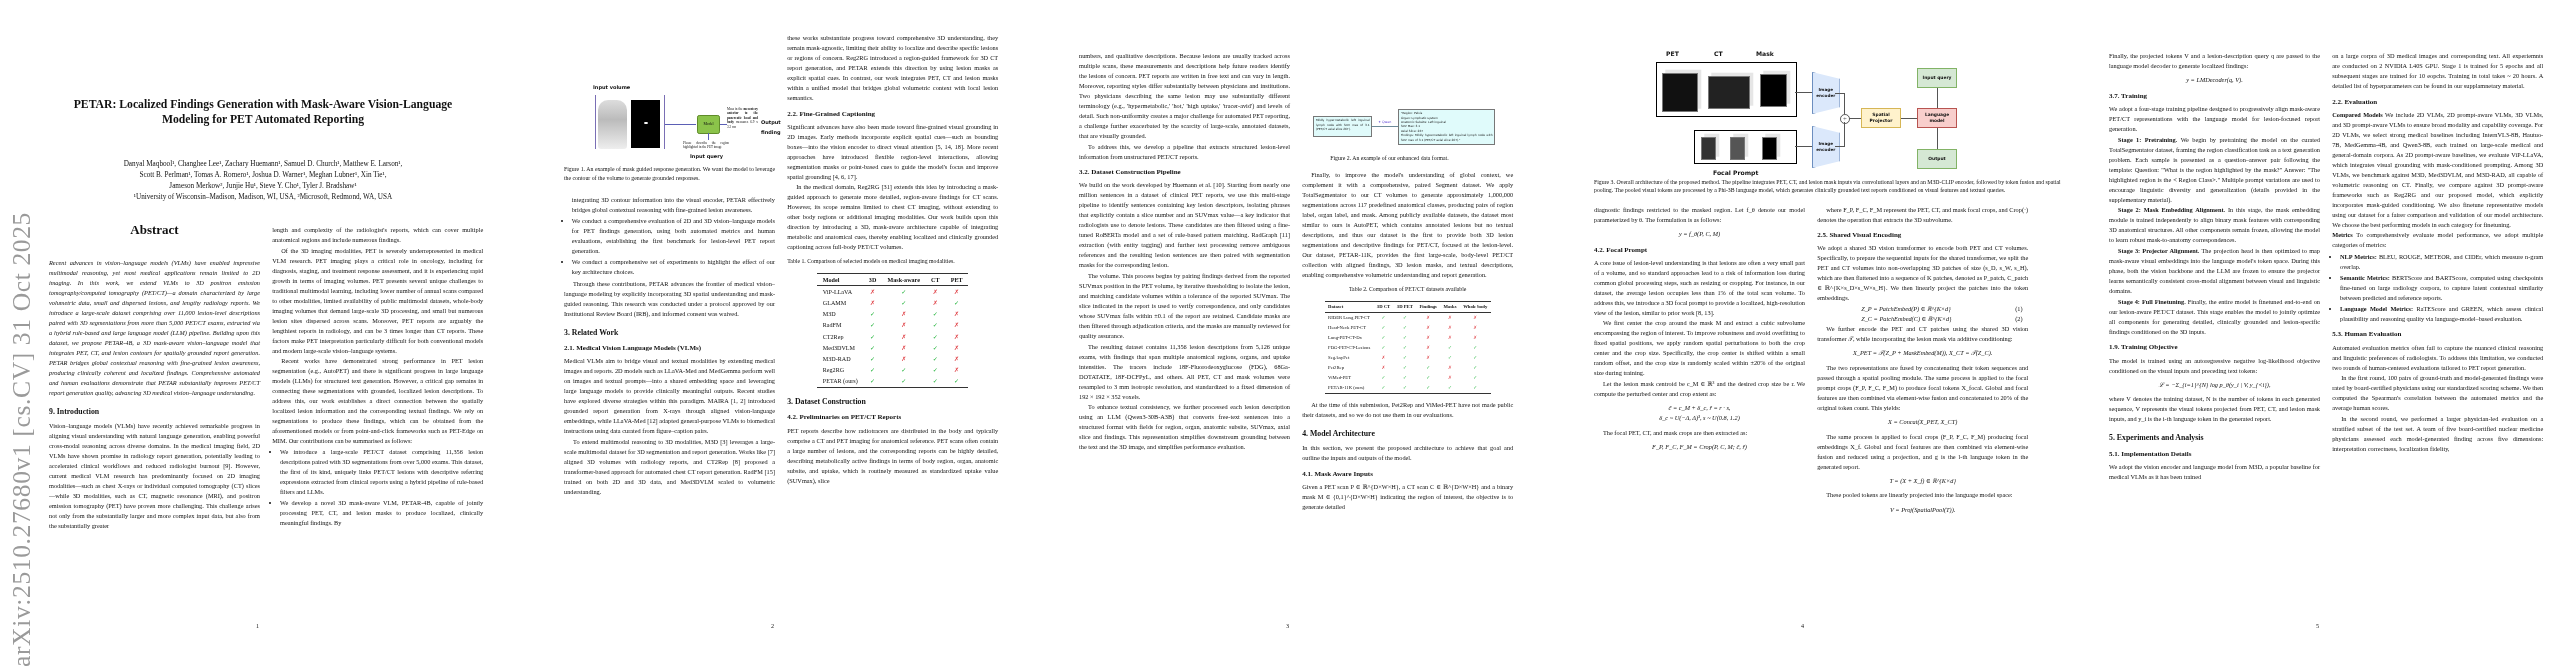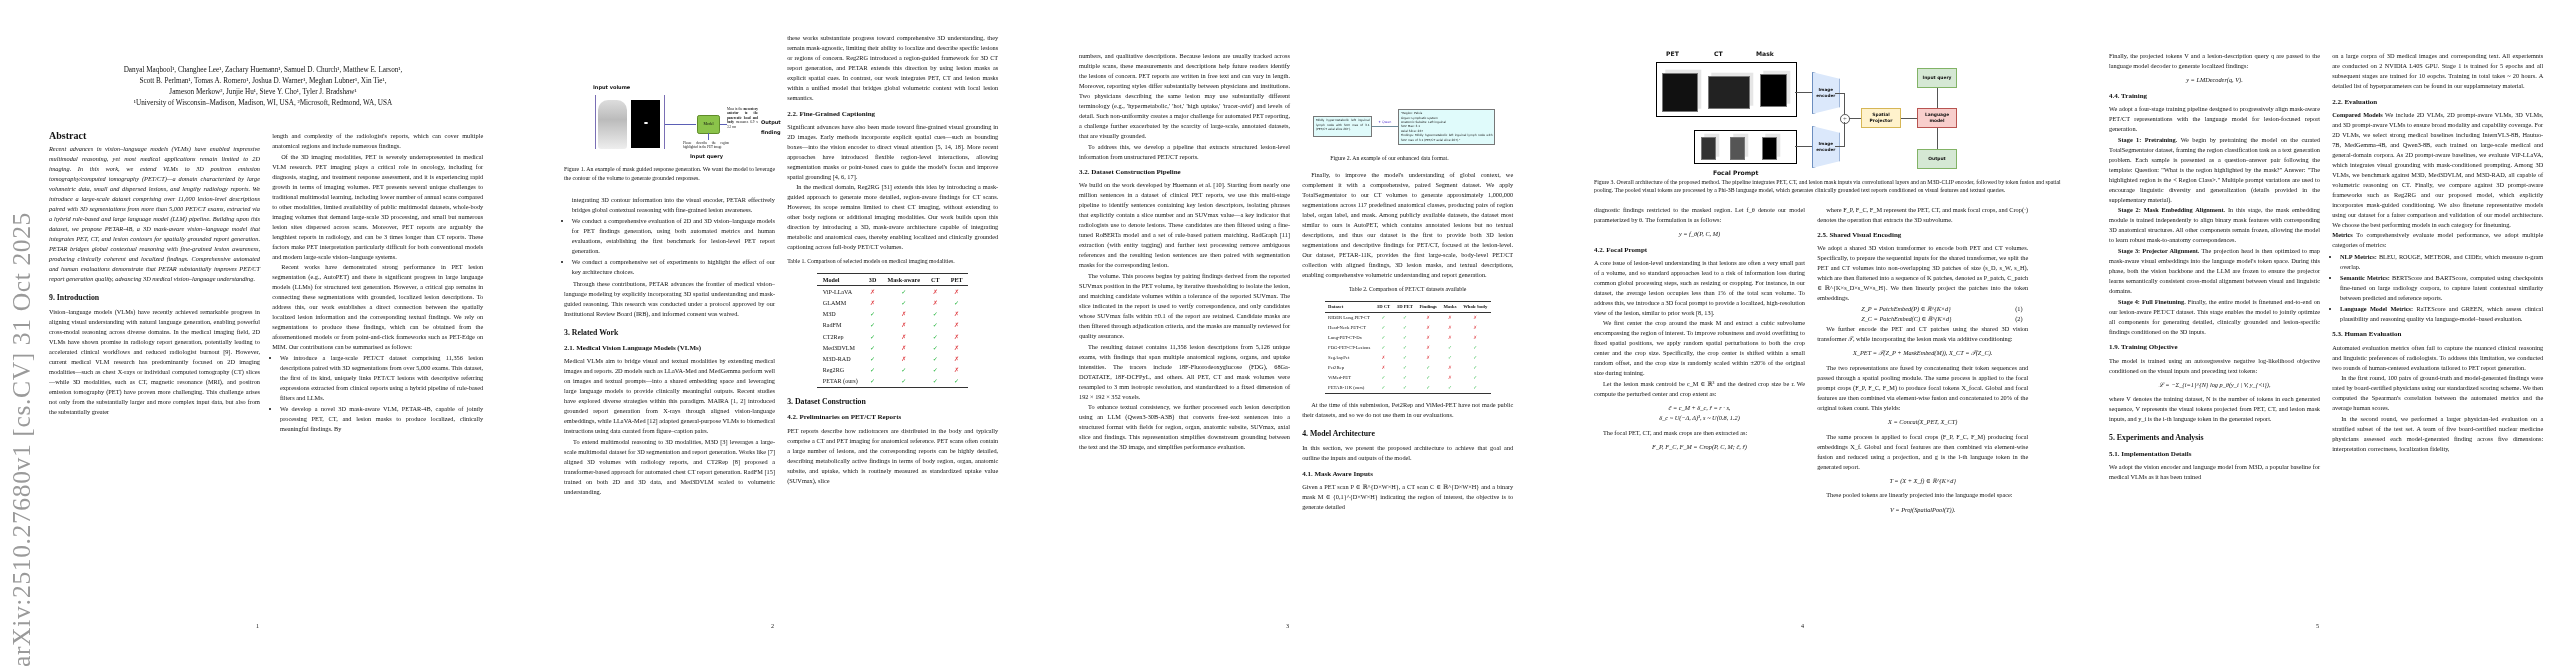--- a/index.html
+++ b/index.html
@@ -7,21 +7,21 @@
   .spread{display:flex;width:2576px;height:667px;}
   .page{position:relative;width:515px;height:667px;box-sizing:border-box;padding:33px 21px 0 49px;}
   .page + .page{padding-left:49px;}
   .arxiv-stamp{position:absolute;left:6.7px;top:667px;transform:rotate(-90deg);transform-origin:0 0;font-size:25.6px;color:#9a9a9a;white-space:nowrap;letter-spacing:0.6px;width:611px;}
   .cols{display:flex;gap:12.2px;}
   .col{width:211px;font-size:6.3px;line-height:10px;text-align:justify;hyphens:auto;}
   .col p{margin:0 0 0.6px 0;text-indent:9px;}
   .col p.noindent{text-indent:0;}
   h1.title{font-size:11.7px;line-height:15px;text-align:center;font-weight:bold;margin:64px 0 15.6px 0;}
   .authors{text-align:center;font-size:7.2px;line-height:11px;margin-bottom:22px;}
-  .abstract-h{text-align:left;font-weight:bold;font-size:10px;margin:0 0 3px 0;}
+  .abstract-h{text-align:center;font-weight:bold;font-size:13px;margin:0 0 23px 0;}
   .abstract{font-style:italic;}
   h2{font-size:7.8px;font-weight:bold;margin:9px 0 4.4px 0;}
   h3{font-size:7px;font-weight:bold;margin:5.6px 0 3.3px 0;}
   ul{margin:1.1px 0;padding-left:7.8px;}
   li{margin-bottom:1.1px;}
   .pagenum{position:absolute;bottom:38px;left:0;right:0;text-align:center;font-size:6.1px;}
   .caption{font-size:5.8px;line-height:8.3px;margin:4.4px 0 7.8px 0;}
   table.t{border-collapse:collapse;margin:3.3px auto 5.6px auto;font-size:6.1px;}
   table.t th,table.t td{padding:0.6px 5.6px;text-align:center;}
   table.t th:first-child,table.t td:first-child{text-align:left;}
@@ -57,20 +57,24 @@
   .oplus{position:absolute;width:7.8px;height:7.8px;border:0.6px solid #555;border-radius:50%;font-size:6.7px;line-height:7.2px;text-align:center;color:#555;}
   .fig3cap{font-size:5.8px;line-height:8.3px;width:472px;margin-bottom:10px;}
 </style>
 </head>
 <body>
 
 <div class="spread">
 
   <div class="page">
     <div class="arxiv-stamp">arXiv:2510.27680v1  [cs.CV]  31 Oct 2025</div>
+    <h1 class="title" style="width:472px;margin-left:-22px;">
+      <span>PETAR: Localized Findings Generation with Mask-Aware Vision-Language</span><br>
+      <span>Modeling for PET Automated Reporting</span>
+    </h1>
     <div class="authors" style="width:472px;margin-left:-22px;margin-top:32px;">
       <div>Danyal Maqbool¹, Changhee Lee¹, Zachary Huemann¹, Samuel D. Church¹, Matthew E. Larson¹,</div>
       <div>Scott B. Perlman¹, Tomas A. Romero¹, Joshua D. Warner¹, Meghan Lubner¹, Xin Tie¹,</div>
       <div>Jameson Merkow², Junjie Hu¹, Steve Y. Cho¹, Tyler J. Bradshaw¹</div>
       <div>¹University of Wisconsin–Madison, Madison, WI, USA, ²Microsoft, Redmond, WA, USA</div>
     </div>
     <div class="cols">
       <div class="col">
         <div class="abstract-h">Abstract</div>
         <p class="noindent abstract">Recent advances in vision–language models (VLMs) have enabled impressive multimodal reasoning, yet most medical applications remain limited to 2D imaging. In this work, we extend VLMs to 3D positron emission tomography/computed tomography (PET/CT)—a domain characterized by large volumetric data, small and dispersed lesions, and lengthy radiology reports. We introduce a large-scale dataset comprising over 11,000 lesion-level descriptions paired with 3D segmentations from more than 5,000 PET/CT exams, extracted via a hybrid rule-based and large language model (LLM) pipeline. Building upon this dataset, we propose PETAR-4B, a 3D mask-aware vision–language model that integrates PET, CT, and lesion contours for spatially grounded report generation. PETAR bridges global contextual reasoning with fine-grained lesion awareness, producing clinically coherent and localized findings. Comprehensive automated and human evaluations demonstrate that PETAR substantially improves PET/CT report generation quality, advancing 3D medical vision–language understanding.</p>
@@ -406,21 +410,21 @@
     </div>
     <div class="pagenum">4</div>
   </div>
 
   <div class="page">
     <div class="cols">
       <div class="col">
         <div style="height:18px"></div>
         <p class="noindent">Finally, the projected tokens V and a lesion-description query q are passed to the language model decoder to generate localized findings:</p>
         <div class="eq">y = LMDecoder(q, V).</div>
-        <h3>4.4. Training</h3>
+        <h3>3.7. Training</h3>
         <p class="noindent">We adopt a four-stage training pipeline designed to progressively align mask-aware PET/CT representations with the language model for lesion-focused report generation.</p>
         <p><b>Stage 1: Pretraining.</b> <span>We begin by pretraining the model on the curated TotalSegmentator dataset, framing the region classification task as a text generation problem. Each sample is presented as a question–answer pair following the template: Question: "What is the region highlighted by the mask?" Answer: "The highlighted region is the &lt; Region Class&gt;." Multiple prompt variations are used to encourage linguistic diversity and generalization (details provided in the supplementary material).</span></p>
         <p><b>Stage 2: Mask Embedding Alignment.</b> <span>In this stage, the mask embedding module is trained independently to align binary mask features with corresponding 3D anatomical structures. All other components remain frozen, allowing the model to learn robust mask-to-anatomy correspondences.</span></p>
         <p><b>Stage 3: Projector Alignment.</b> <span>The projection head is then optimized to map mask-aware visual embeddings into the language model's token space. During this phase, both the vision backbone and the LLM are frozen to ensure the projector learns semantically consistent cross-modal alignment between visual and linguistic domains.</span></p>
         <p><b>Stage 4: Full Finetuning.</b> <span>Finally, the entire model is finetuned end-to-end on our lesion-aware PET/CT dataset. This stage enables the model to jointly optimize all components for generating detailed, clinically grounded and lesion-specific findings conditioned on the 3D inputs.</span></p>
         <h3>1.9. Training Objective</h3>
         <p class="noindent">The model is trained using an autoregressive negative log-likelihood objective conditioned on the visual inputs and preceding text tokens:</p>
         <div class="eq">ℒ = −Σ_{i=1}^{N} log p_θ(y_i | V, y_{&lt;i}),</div>
         <p class="noindent">where V denotes the training dataset, N is the number of tokens in each generated sequence, V represents the visual tokens projected from PET, CT, and lesion mask inputs, and y_i is the i-th language token in the generated report.</p>
         <h2>5. Experiments and Analysis</h2>

